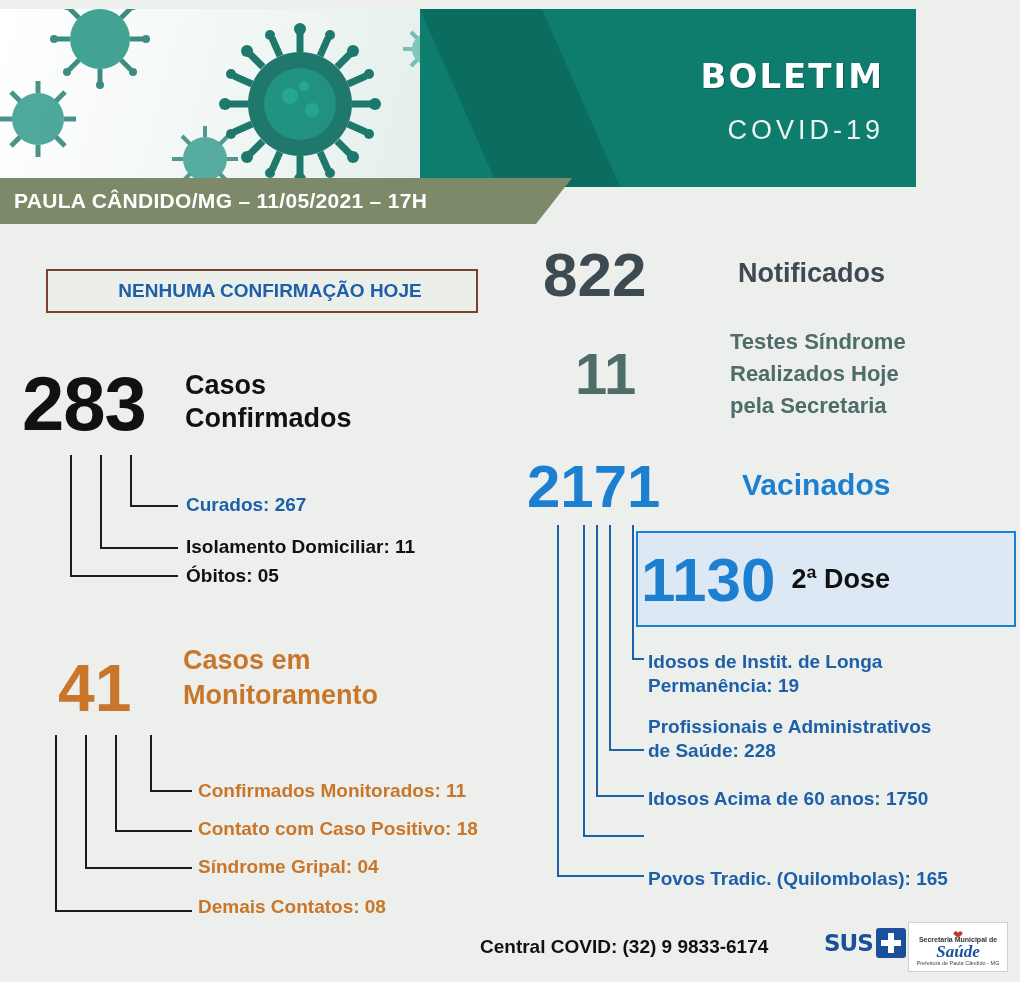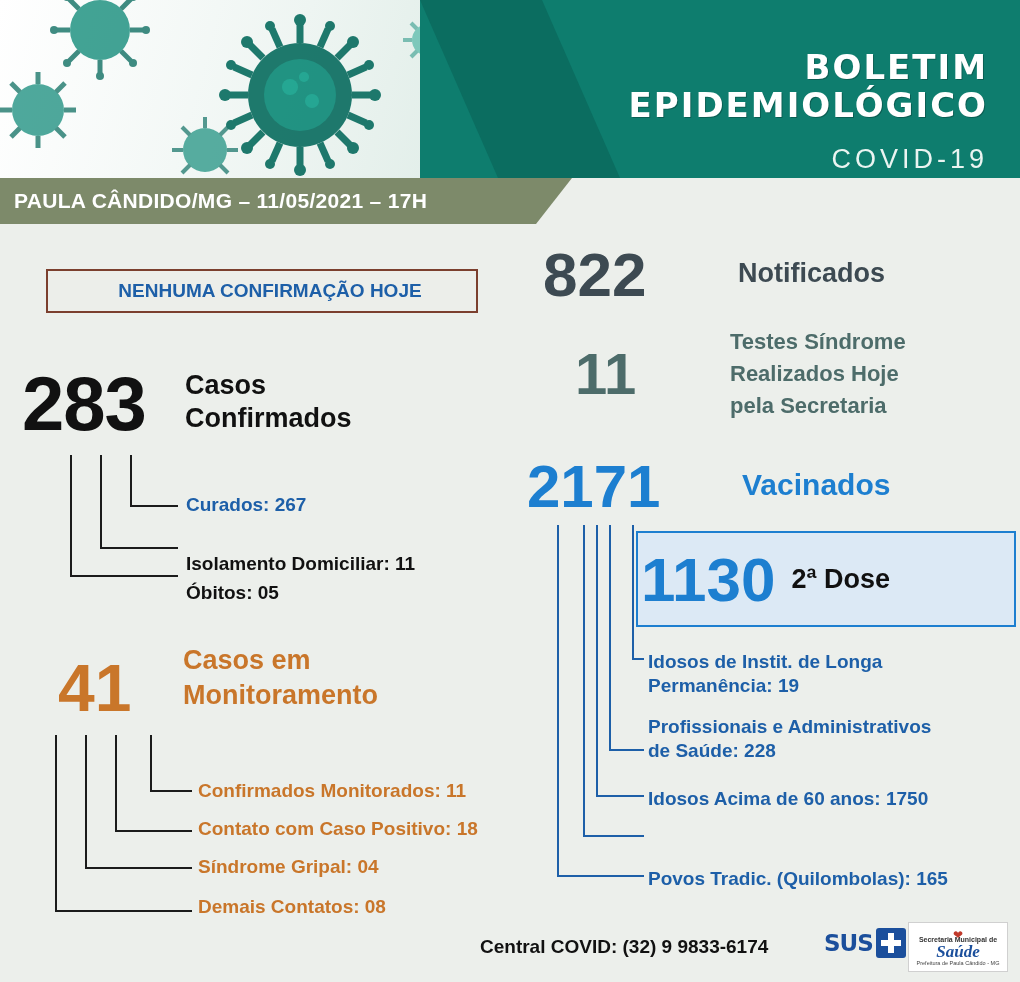--- a/index.html
+++ b/index.html
@@ -6,21 +6,21 @@
   html, body {
     width: 1020px; height: 982px;
     font-family: "Liberation Sans", sans-serif;
     background: #eceeea;
     overflow: hidden;
   }
   .page { position: relative; width: 1020px; height: 982px; background: #ecefeb; }
 
   
   .header {
-    position: absolute; top: 0; left: 0; width: 1020px; height: 178px;
+    position: absolute; top: 9px; left: 0; width: 916px; height: 178px;
     overflow: hidden;
     background: #c2410c;
   }
   .header-left-bg {
     position: absolute; top: 0; left: 0; width: 520px; height: 178px;
     background: linear-gradient(105deg, #ffffff 0%, #eef5f2 55%, #dcebe5 100%);
   }
   .header-wedge {
     position: absolute; top: 0; left: 420px; width: 600px; height: 178px;
     background: #0e7d6e;
@@ -76,21 +76,21 @@
     position: absolute; left: 22px; top: 360px;
     font-size: 76px; font-weight: bold; color: #111111; letter-spacing: -1px;
   }
   .casos-conf-lbl {
     position: absolute; left: 185px; top: 369px;
     font-size: 27px; font-weight: bold; color: #111111; line-height: 1.22;
   }
 
   .leaf { position: absolute; font-size: 19px; }
   .leaf.blue { color: #1d5fa8; font-weight: bold; }
-  .leaf.dark { color: #111111; font-weight: bold; margin-top: 17px; }
+  .leaf.dark { color: #111111; font-weight: bold; }
   .leaf.orange { color: #c9762a; font-weight: bold; }
 
   .monit-num {
     position: absolute; left: 58px; top: 650px;
     font-size: 66px; font-weight: bold; color: #c9762a;
   }
   .monit-lbl {
     position: absolute; left: 183px; top: 643px;
     font-size: 27px; font-weight: bold; color: #c9762a; line-height: 1.3;
   }
@@ -299,21 +299,20 @@
         </g>
       </g>
     </svg>
 
     <div class="header-wedge"></div>
     <div class="header-wedge3"></div>
     <div class="header-wedge2"></div>
 
     <div class="titles">
       <div class="t1">BOLETIM</div>
-      <div class="t1">EPIDEMIOLÓGICO</div>
       <div class="t2">COVID-19</div>
     </div>
   </div>
 
   <div class="datebar">
     <span>PAULA CÂNDIDO/MG – 11/05/2021 – 17H</span>
   </div>
 
   <div class="noconf">
     <span>NENHUMA CONFIRMAÇÃO HOJE</span>

